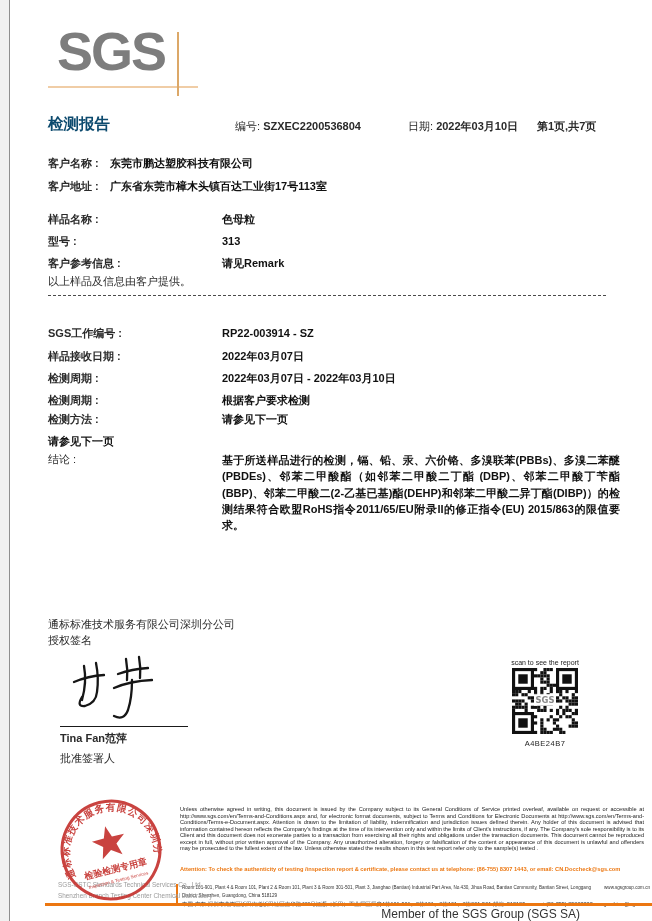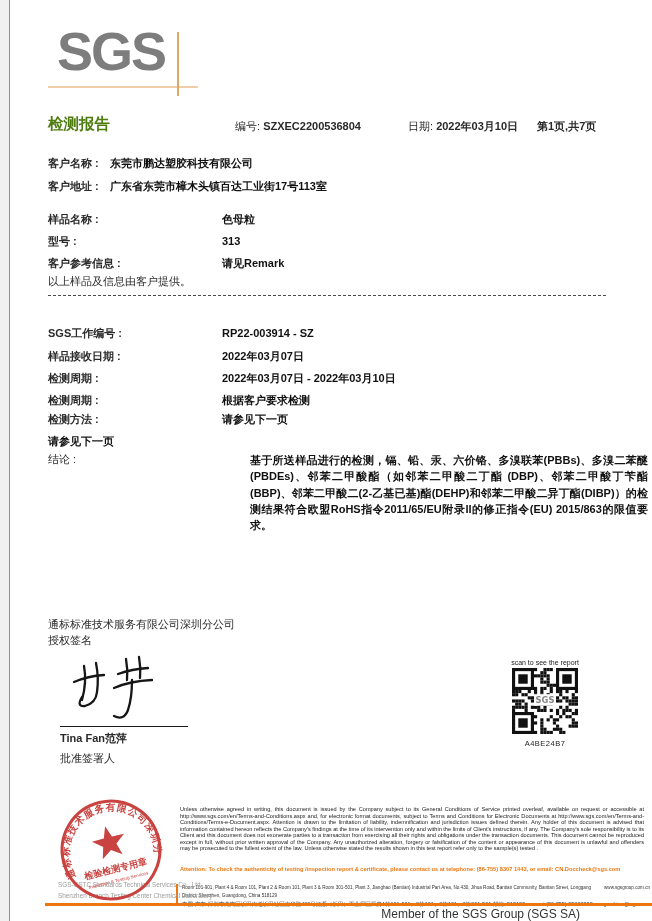--- a/index.html
+++ b/index.html
@@ -6,38 +6,38 @@
   body{font-family:"Liberation Sans","DejaVu Sans",sans-serif;color:#2a2a2a;}
   .page{position:relative;width:652px;height:921px;background:#fff;overflow:hidden;}
   .edge{position:absolute;left:0;top:0;width:9px;height:921px;background:#f1f1f1;border-right:1.5px solid #8f8f8f;}
 
   
   .logo-text{position:absolute;left:57px;top:24px;font-size:54px;font-weight:800;color:#7d7d7d;letter-spacing:-2px;line-height:1;}
   .logo-hline{position:absolute;left:48px;top:86px;width:150px;height:2px;background:#f0cda6;}
   .logo-vline{position:absolute;left:177px;top:32px;width:2px;height:64px;background:#dca868;}
 
   
-  .t-title{position:absolute;left:48px;top:114px;font-size:15.5px;font-weight:bold;color:#4d7c0f;}
+  .t-title{position:absolute;left:48px;top:114px;font-size:15.5px;font-weight:bold;color:#0c4a6e;}
   .t-no{position:absolute;left:235px;top:119px;font-size:11px;}
   .t-date{position:absolute;left:408px;top:119px;font-size:11px;}
   .t-page{position:absolute;left:537px;top:119px;font-size:11px;font-weight:600;}
   .t-no b,.t-date b{font-weight:600;}
 
   
   .row{position:absolute;left:48px;display:flex;font-size:11px;line-height:14px;}
   .row .lbl{flex:none;color:#2a2a2a;font-weight:bold;}
   .w1 .lbl{width:62px;}
   .w2 .lbl{width:174px;}
   .row .val{font-weight:600;color:#111;}
   .plain{position:absolute;left:48px;font-size:11px;color:#2a2a2a;}
   .dashline{position:absolute;left:48px;top:295px;width:558px;border-top:1.5px dashed #4a4a4a;}
 
   .conc{position:absolute;left:48px;top:452px;display:flex;font-size:11px;}
   .conc .lbl{flex:none;width:174px;}
-  .conc .val{width:398px;font-weight:600;line-height:16.3px;color:#111;text-align:justify;margin-left:28px;}
+  .conc .val{width:398px;font-weight:600;line-height:16.3px;color:#111;text-align:justify;}
 
   
   .sig-company{position:absolute;left:48px;top:617px;font-size:11px;}
   .sig-auth{position:absolute;left:48px;top:633px;font-size:11px;}
   .sig-svg{position:absolute;left:62px;top:650px;}
   .sig-line{position:absolute;left:60px;top:726px;width:128px;border-top:1.5px solid #1a1a1a;}
   .sig-name{position:absolute;left:60px;top:731px;font-size:11px;font-weight:600;}
   .sig-role{position:absolute;left:60px;top:751px;font-size:11px;}
 
   

